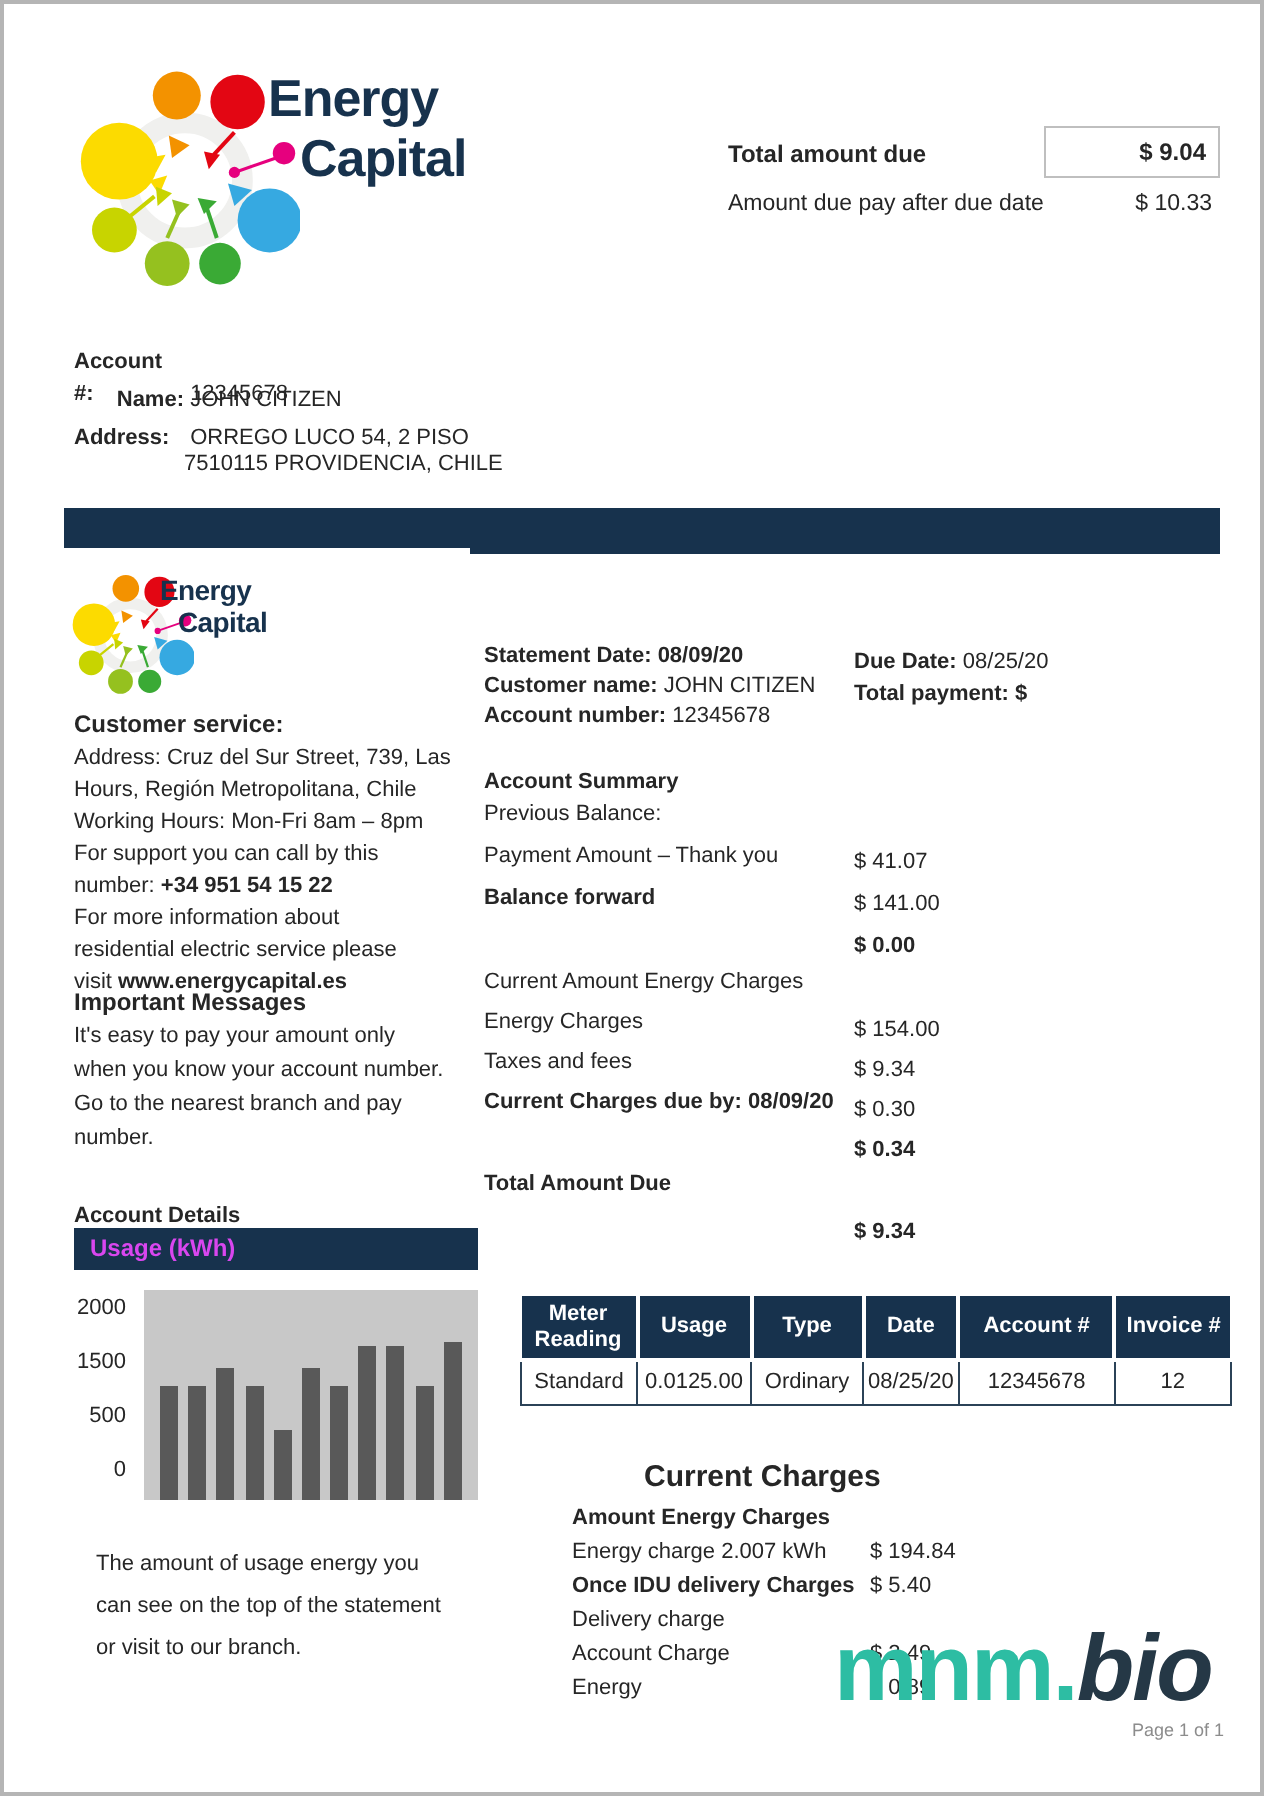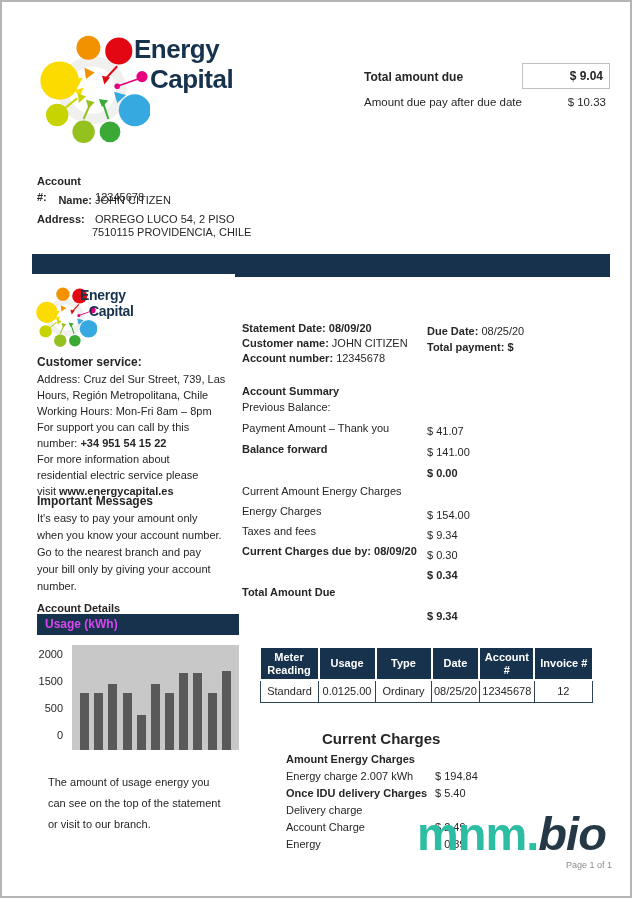--- a/index.html
+++ b/index.html
@@ -126,21 +126,20 @@
     <div class="fs11">
       <span>visit </span><span class="b">www.energycapital.es</span>
     </div>
   </div>
 
   <div class="abs" style="left:35px;top:490px;width:205px;">
     <div class="b" style="font-size:12px;line-height:18px;">Important Messages</div>
     <div class="fs11" style="line-height:17px;">It's easy to pay your amount only</div>
     <div class="fs11" style="line-height:17px;">when you know your account number.</div>
     <div class="fs11" style="line-height:17px;">Go to the nearest branch and pay</div>
-    <div class="fs11" style="line-height:17px;">your bill only by giving your account</div>
     <div class="fs11" style="line-height:17px;">number.</div>
   </div>
 
   <div class="abs fs11" style="left:240px;top:318px;">
     <span class="b">Statement Date:</span>
     <span class="b">08/09/20</span>
   </div>
   <div class="abs fs11" style="left:240px;top:333px;">
     <span class="b">Customer name:</span>
     <span>JOHN CITIZEN</span>
@@ -205,21 +204,21 @@
     <div class="fs11" style="line-height:21px;">or visit to our branch.</div>
   </div>
 
   <table class="meter abs" style="left:258px;top:646px;">
     <thead>
       <tr>
         <th style="width:58px;">Meter Reading</th>
         <th style="width:57px;">Usage</th>
         <th style="width:56px;">Type</th>
         <th style="width:47px;">Date</th>
-        <th style="width:55px;">Account #</th>
+        <th style="width:78px;">Account #</th>
         <th style="width:58px;">Invoice #</th>
       </tr>
     </thead>
     <tbody>
       <tr>
         <td>Standard</td>
         <td>0.0125.00</td>
         <td>Ordinary</td>
         <td>08/25/20</td>
         <td>12345678</td>

